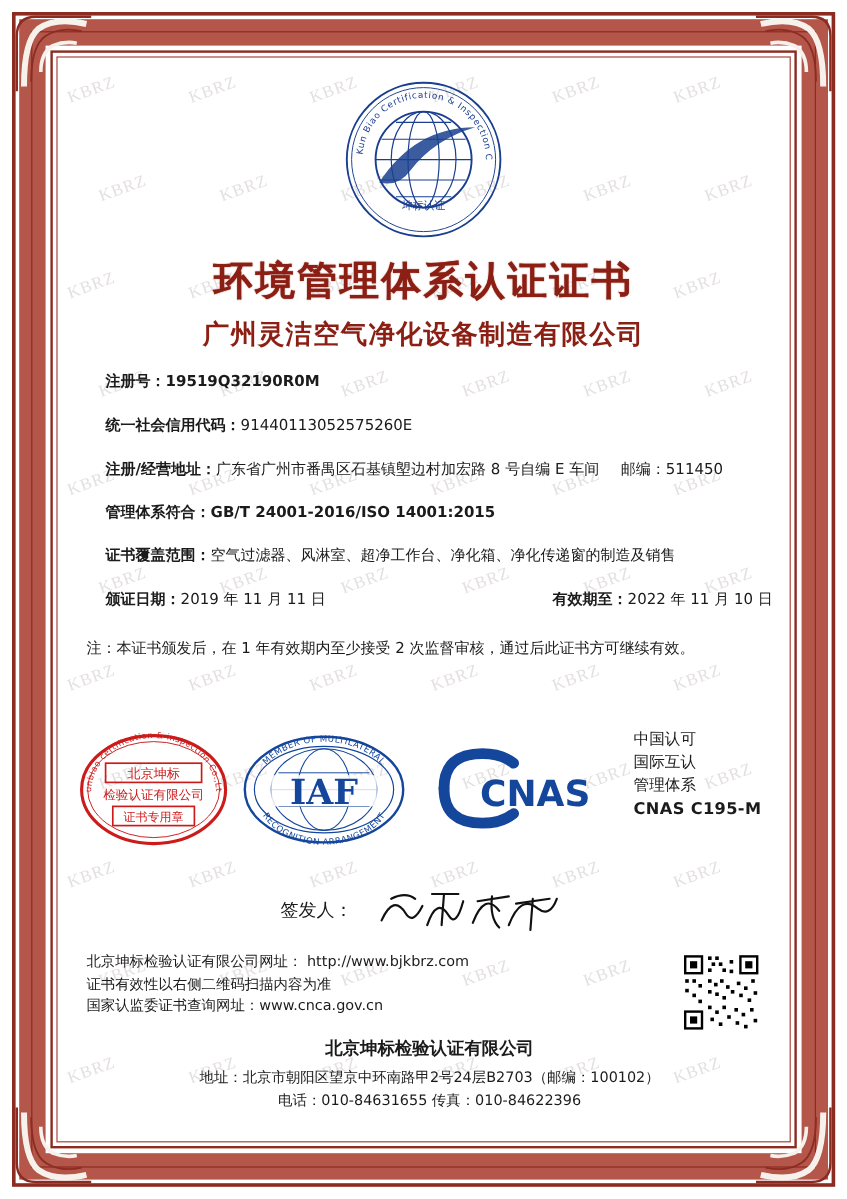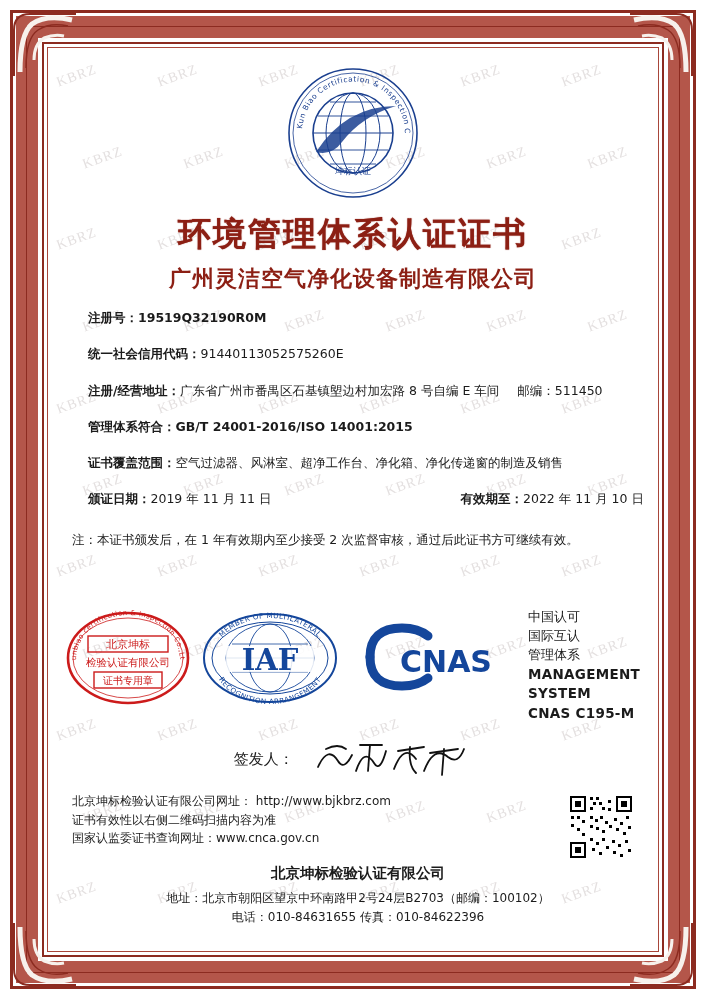--- a/index.html
+++ b/index.html
@@ -468,21 +468,20 @@
           <path d="M12 35 Q12 6 44 6 Q60 6 70 14" fill="none" stroke="#14469b" stroke-width="9" stroke-linecap="round"></path>
           <path d="M12 35 Q12 64 44 64 Q60 64 70 56" fill="none" stroke="#14469b" stroke-width="9" stroke-linecap="round"></path>
           <text x="88" y="50" text-anchor="middle" font-family="DejaVu Sans, sans-serif" font-weight="bold" font-size="30" fill="#14469b">CNAS</text>
         </svg>
       </div>
 
       <div class="cnas-text">
         <div class="cn">中国认可</div>
         <div class="cn">国际互认</div>
         <div class="cn">管理体系</div>
-        <div class="en">MANAGEMENT SYSTEM</div>
         <div class="en">CNAS C195-M</div>
       </div>
     </div>
 
     <div class="sign-row">
       <span class="sign-label">签发人：</span>
       <span class="sign-mark">
         <svg width="160" height="44" viewBox="0 0 160 44">
           <g fill="none" stroke="#111111" stroke-width="1.8" stroke-linecap="round">
             <path d="M6 30 Q16 8 26 24 Q32 34 40 18"></path>

